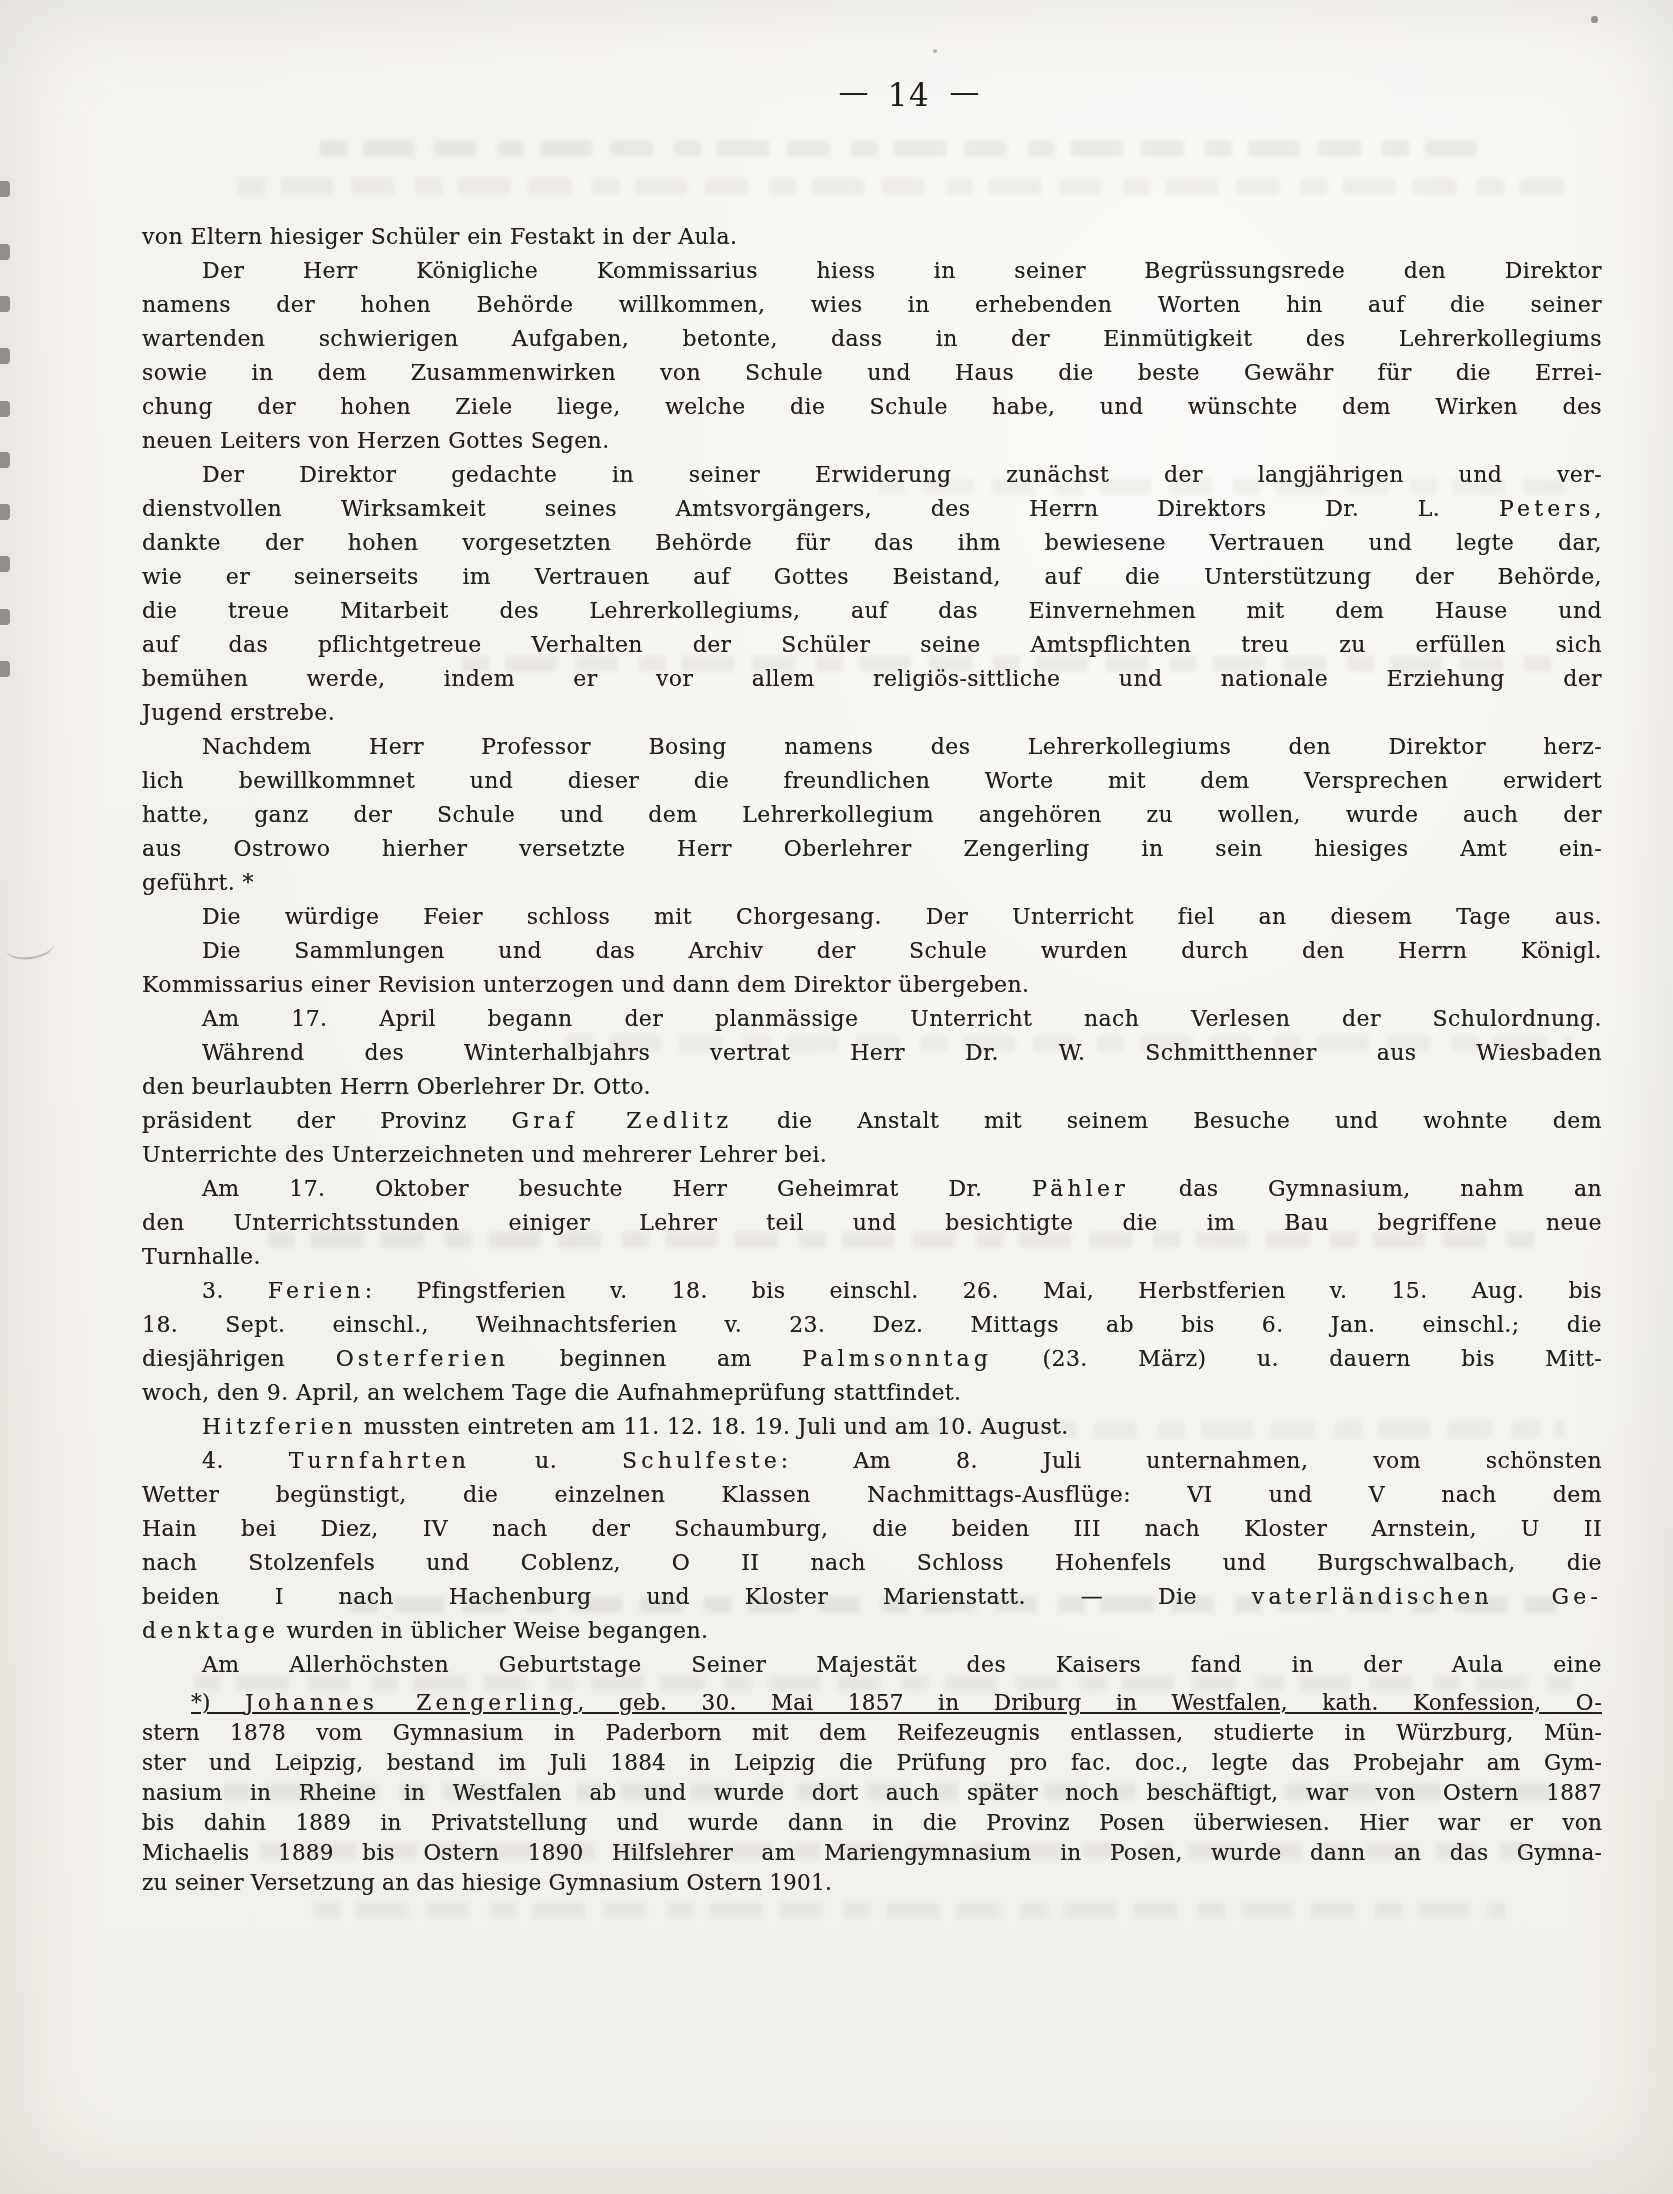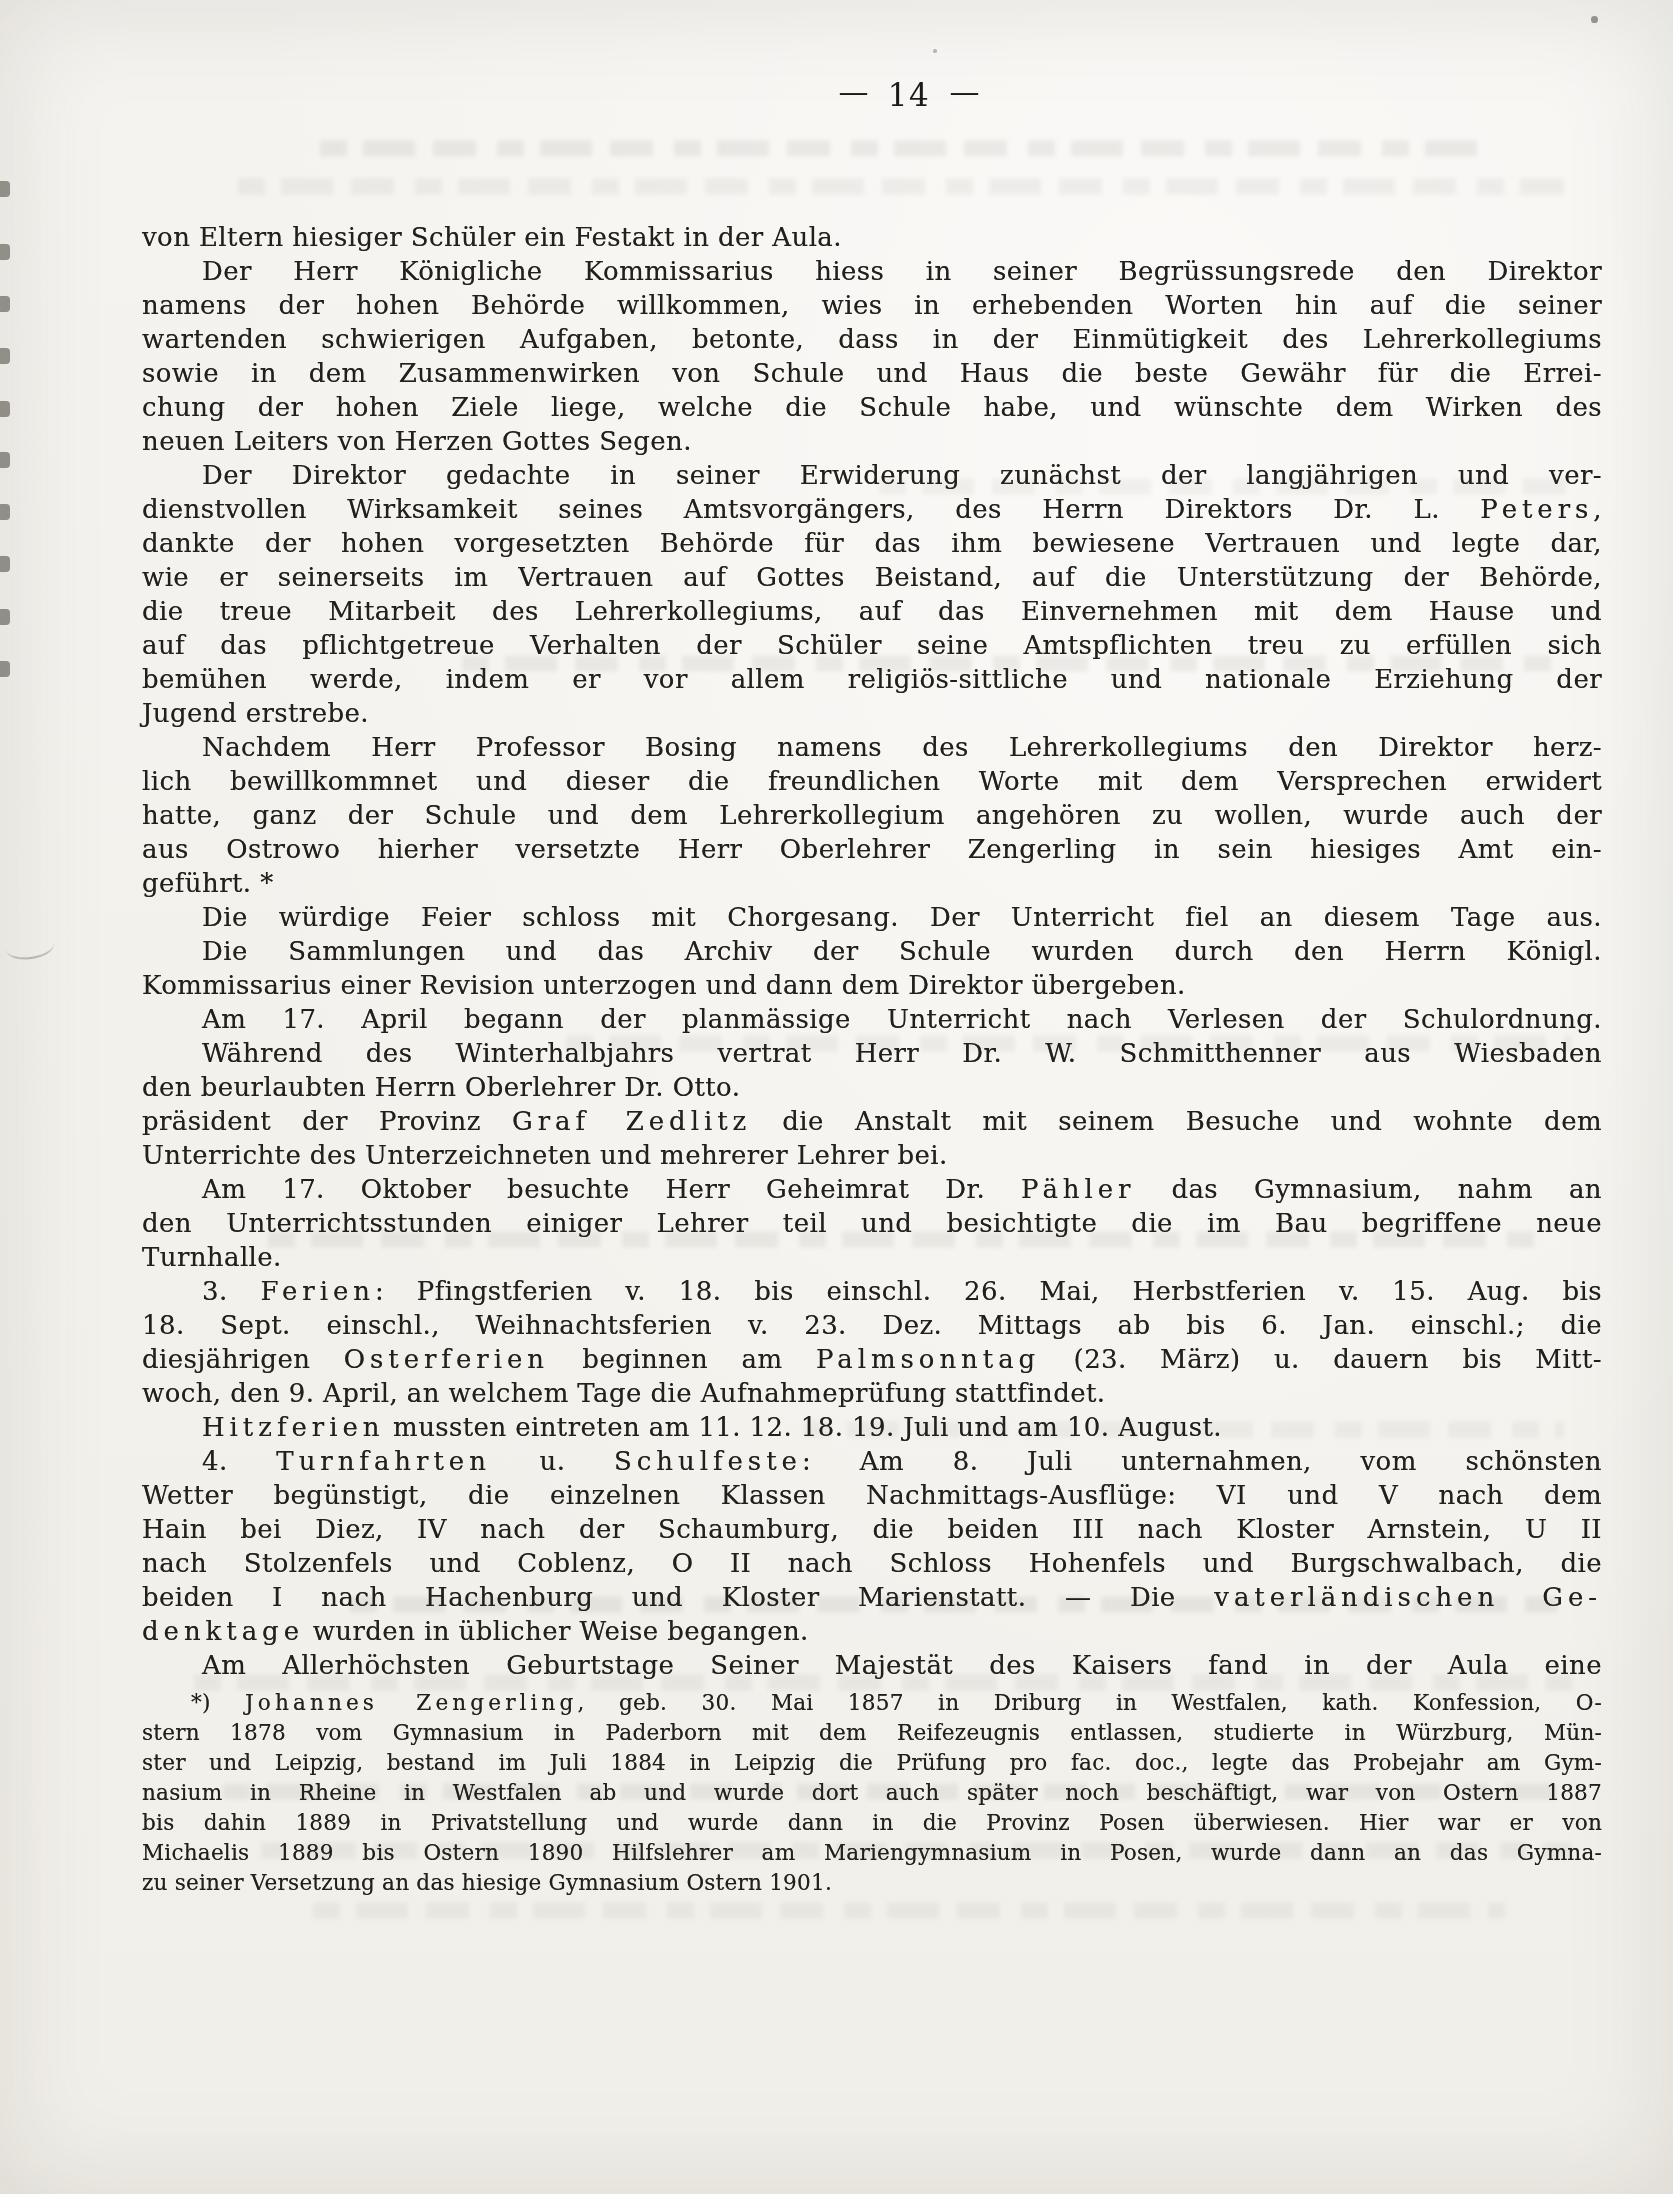--- a/index.html
+++ b/index.html
@@ -22,31 +22,31 @@
     text-align:center; font-size:31px; color:#1d1b18;
   }
   .header .pnum { margin:0 19.4px; letter-spacing:1.5px; }
   .header .dash { position:relative; top:-4.5px; font-size:30px; }
   .text-block {
     position:absolute; left:142px; top:220px; width:1460px;
   }
   .paragraph { margin:0; }
   .line {
     height:34px; line-height:34px;
-    font-size:26px; letter-spacing:0.4px;
+    font-size:22px; letter-spacing:0.4px;
     text-align:justify; text-align-last:justify; -moz-text-align-last:justify;
     white-space:normal;
     text-shadow:0 0 0.5px rgba(20,18,15,.55);
   }
   .line.ind { text-indent:60px; }
   .line.endline { text-align:left; text-align-last:left; -moz-text-align-last:left; }
   .sperr { letter-spacing:.19em; }
   .fn { margin-top:6px; }
   .fn .line { height:30px; line-height:30px; font-size:21.6px; letter-spacing:0.2px;text-align:right; }
-  .fn .line.ind { text-indent:49px; }
+  .fn .line.ind { text-indent:49px;text-decoration:underline; }
 
   
   .ghost {
     position:absolute; height:19.4px; pointer-events:none;
     background:repeating-linear-gradient(90deg,
       #4a453e 0 27px, transparent 27px 43px,
       #4a453e 43px 95px, transparent 95px 113px,
       #4a453e 113px 156px, transparent 156px 177px);
     filter:blur(2.2px); opacity:.07; transform:scaleY(.85);
   }

